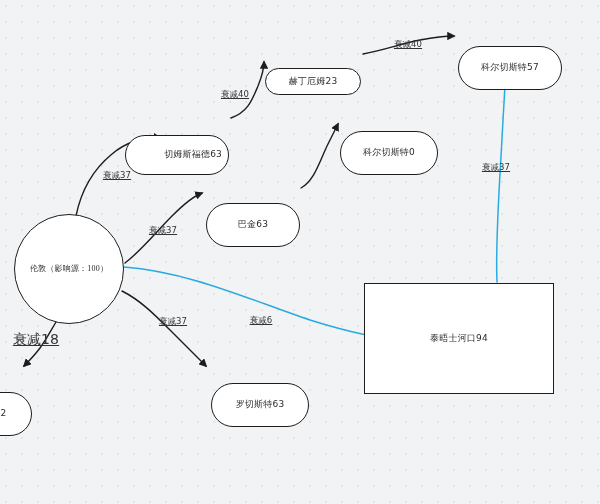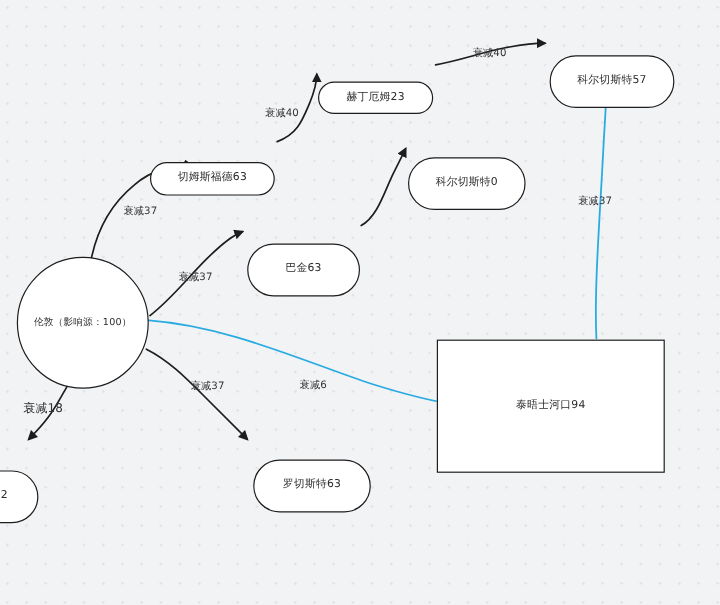--- a/index.html
+++ b/index.html
@@ -60,20 +60,21 @@
     padding: 0 6px;
     white-space: nowrap;
   }
   .edge-label {
     position: absolute;
     color: #333333;
     background: transparent;
     white-space: nowrap;
     transform: translate(-50%, -50%);
     letter-spacing: 0.1px;
+    text-decoration: underline;
   }
 </style>
 </head>
 <body>
 
 <div id="canvas">
 
   <svg id="edge-layer" viewBox="0 0 600 504" width="600" height="504" xmlns="http://www.w3.org/2000/svg">
     <defs>
       <marker id="arrow-dark" viewBox="0 0 10 10" refX="8" refY="5" markerWidth="6" markerHeight="6" orient="auto-start-reverse">
@@ -90,24 +91,24 @@
         <path d="M 125,263 C 142,250 156,232 172,216 C 184,204 194,196 202,193" fill="none" stroke="#1d1d1d" stroke-width="1.4" stroke-linecap="round" marker-end="url(#arrow-dark)"></path>
         <path d="M 301,188 C 315,180 320,160 328,144 C 333,134 336,128 338,124" fill="none" stroke="#1d1d1d" stroke-width="1.4" stroke-linecap="round" marker-end="url(#arrow-dark)"></path>
         <path d="M 122,291 C 140,300 154,314 170,330 C 186,346 198,358 206,366" fill="none" stroke="#1d1d1d" stroke-width="1.4" stroke-linecap="round" marker-end="url(#arrow-dark)"></path>
         <path d="M 56,322 C 50,332 46,340 40,348 C 34,356 28,362 24,366" fill="none" stroke="#1d1d1d" stroke-width="1.4" stroke-linecap="round" marker-end="url(#arrow-dark)"></path>
         <path d="M 124,267 C 190,272 250,300 310,320 C 345,331 370,336 384,338" fill="none" stroke="#29abe2" stroke-width="1.5" stroke-linecap="round" marker-end="url(#arrow-blue)"></path>
         <path d="M 497,282 C 495,240 500,180 503,120 C 505,86 506,70 506,62" fill="none" stroke="#29abe2" stroke-width="1.5" stroke-linecap="round" marker-end="url(#arrow-blue)"></path>
       </g>
   </svg>
 
   <div id="node-layer">
-      <div class="node node-circle" style="left: 14px; top: 214px; width: 110px; height: 110px; font-size: 8px; background: rgb(255, 255, 255); border-color: rgb(29, 29, 29);">
+      <div class="node node-circle" style="left: 14px; top: 214px; width: 110px; height: 110px; font-size: 8px; background: rgb(255, 255, 255); border-color: rgb(29, 29, 29); font-family: Liberation Serif, serif;">
         <span class="node-label">伦敦（影响源：100）</span>
       </div>
-      <div class="node node-rounded" style="left: 125px; top: 103px; width: 104px; height: 28px; font-size: 9px; background: rgb(255, 255, 255); border-color: rgb(29, 29, 29);">
+      <div class="node node-rounded" style="left: 125px; top: 103px; width: 104px; height: 40px; font-size: 9px; background: rgb(255, 255, 255); border-color: rgb(29, 29, 29); justify-content: flex-end;">
         <span class="node-label">切姆斯福德63</span>
       </div>
       <div class="node node-rounded" style="left: 265px; top: 36px; width: 96px; height: 27px; font-size: 9px; background: rgb(255, 255, 255); border-color: rgb(29, 29, 29);">
         <span class="node-label">赫丁厄姆23</span>
       </div>
       <div class="node node-rounded" style="left: 458px; top: 14px; width: 104px; height: 44px; font-size: 9px; background: rgb(255, 255, 255); border-color: rgb(29, 29, 29);">
         <span class="node-label">科尔切斯特57</span>
       </div>
       <div class="node node-rounded" style="left: 340px; top: 99px; width: 98px; height: 44px; font-size: 9px; background: rgb(255, 255, 255); border-color: rgb(29, 29, 29);">
         <span class="node-label">科尔切斯特0</span>
@@ -124,18 +125,18 @@
       <div class="node node-rounded" style="left: -40px; top: 360px; width: 72px; height: 44px; font-size: 9px; background: rgb(255, 255, 255); border-color: rgb(29, 29, 29);">
         <span class="node-label">顿82</span>
       </div>
     </div>
   <div id="edge-label-layer">
       <div class="edge-label" style="left: 117px; top: 176px; font-size: 8.5px;">衰减37</div>
       <div class="edge-label" style="left: 235px; top: 95px; font-size: 8.5px;">衰减40</div>
       <div class="edge-label" style="left: 408px; top: 45px; font-size: 8.5px;">衰减40</div>
       <div class="edge-label" style="left: 163px; top: 231px; font-size: 8.5px;">衰减37</div>
       <div class="edge-label" style="left: 173px; top: 322px; font-size: 8.5px;">衰减37</div>
-      <div class="edge-label" style="left: 36px; top: 340px; font-size: 10px;">衰减18</div>
+      <div class="edge-label" style="left: 36px; top: 340px; font-size: 14px;">衰减18</div>
       <div class="edge-label" style="left: 261px; top: 299px; font-size: 8.5px; margin-top: 22px;">衰减6</div>
       <div class="edge-label" style="left: 496px; top: 168px; font-size: 8.5px;">衰减37</div>
     </div>
 
 </div>
 
 </body></html>

